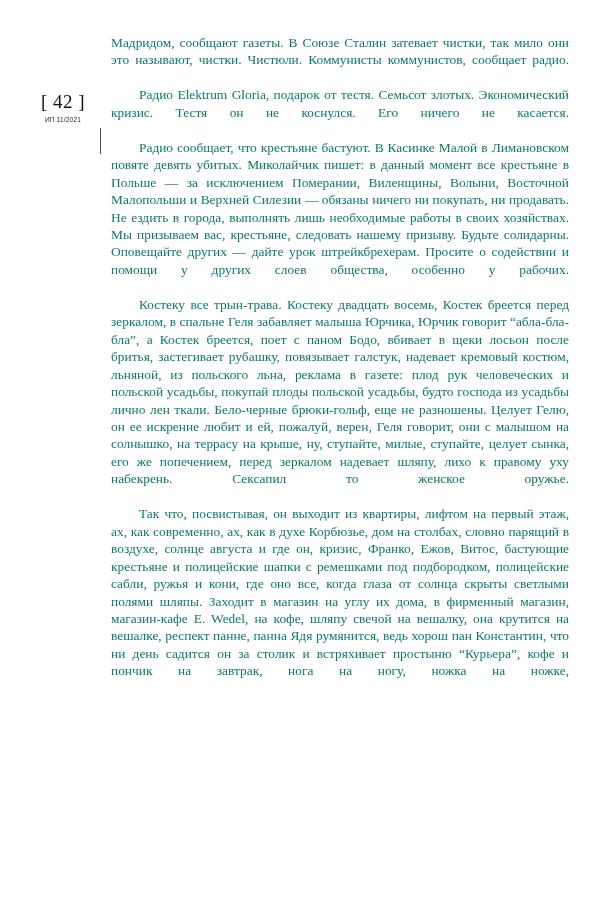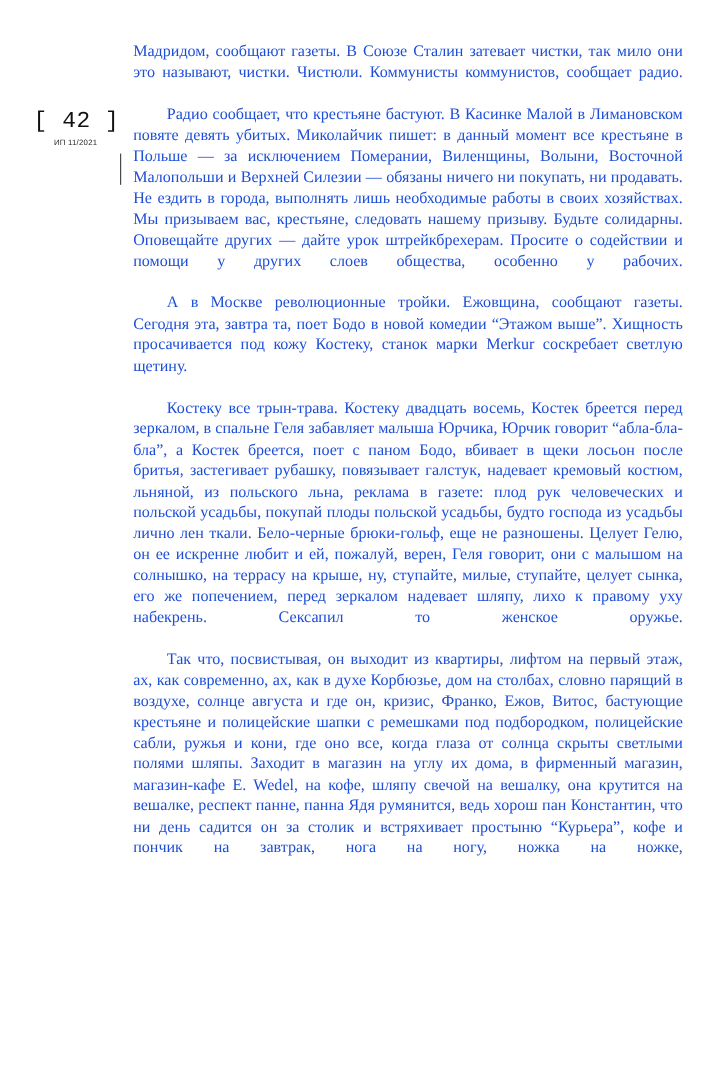--- a/index.html
+++ b/index.html
@@ -25,21 +25,21 @@
   
   .folio-block {
     position: absolute;
     left: 28px;
     top: 92px;
     width: 70px;
     text-align: center;
     line-height: 1;
   }
   .folio-number {
-    font-family: Liberation Mono, monospace;
+    font-family: Liberation Serif, serif;
     font-size: 19px;
     letter-spacing: 0.5px;
     color: #111111;
     white-space: nowrap;
   }
   .folio-bracket {
     font-size: 19px;
     color: #111111;
   }
   .folio-issue {
@@ -65,21 +65,21 @@
     left: 111px;
     top: 34px;
     width: 458px;
   }
   .para {
     margin: 0;
     text-indent: 28px;
     text-align: justify;
     font-size: 13.4px;
     line-height: 17.45px;
-    color: #1d4ed8;
+    color: #0f766e;
     hyphens: manual;
     -webkit-hyphens: manual;
     word-spacing: 0.1px;
   }
   .para.no-indent {
     text-indent: 0;
   }
   
   .para::after {
     content: "";
@@ -97,19 +97,19 @@
       <span class="folio-bracket">[</span>
       <span>42</span>
       <span class="folio-bracket">]</span>
     </div>
     <div class="folio-issue">ИП 11/2021</div>
   </div>
   <div class="folio-rule"></div>
 
   <div class="text-column">
     <p class="para no-indent">Мадридом, сообщают газеты. В Союзе Сталин затевает чистки, так мило они это называют, чистки. Чистюли. Коммунисты коммунистов, сообщает радио.</p>
+    <p class="para">Радио Elektrum Gloria, подарок от тестя. Семьсот злотых. Экономический кризис. Тестя он не коснулся. Его ничего не касается.</p>
     <p class="para">Радио сообщает, что крестьяне бастуют. В Касинке Малой в Лимановском повяте девять убитых. Миколайчик пишет: в данный момент все крестьяне в Польше — за исключением Померании, Виленщины, Волыни, Восточной Малопольши и Верхней Силезии — обязаны ничего ни покупать, ни продавать. Не ездить в города, выполнять лишь необходимые работы в своих хозяйствах. Мы призываем вас, крестьяне, следовать нашему призыву. Будьте солидарны. Оповещайте других — дайте урок штрейкбрехерам. Просите о содействии и помощи у других слоев общества, особенно у рабочих.</p>
-    <p class="para">А в Москве революционные тройки. Ежовщина, сообщают газеты. Сегодня эта, завтра та, поет Бодо в новой комедии “Этажом выше”. Хищность просачивается под кожу Костеку, станок марки Merkur соскребает светлую щетину.</p>
     <p class="para">Костеку все трын-трава. Костеку двадцать восемь, Костек бреется перед зеркалом, в спальне Геля забавляет малыша Юрчика, Юрчик говорит “абла-бла-бла”, а Костек бреется, поет с паном Бодо, вбивает в щеки лосьон после бритья, застегивает рубашку, повязывает галстук, надевает кремовый костюм, льняной, из польского льна, реклама в газете: плод рук человеческих и польской усадьбы, покупай плоды польской усадьбы, будто господа из усадьбы лично лен ткали. Бело-черные брюки-гольф, еще не разношены. Целует Гелю, он ее искренне любит и ей, пожалуй, верен, Геля говорит, они с малышом на солнышко, на террасу на крыше, ну, ступайте, милые, ступайте, целует сынка, его же попечением, перед зеркалом надевает шляпу, лихо к правому уху набекрень. Сексапил то женское оружье.</p>
     <p class="para">Так что, посвистывая, он выходит из квартиры, лифтом на первый этаж, ах, как современно, ах, как в духе Корбюзье, дом на столбах, словно парящий в воздухе, солнце августа и где он, кризис, Франко, Ежов, Витос, бастующие крестьяне и полицейские шапки с ремешками под подбородком, полицейские сабли, ружья и кони, где оно все, когда глаза от солнца скрыты светлыми полями шляпы. Заходит в магазин на углу их дома, в фирменный магазин, магазин-кафе E. Wedel, на кофе, шляпу свечой на вешалку, она крутится на вешалке, респект панне, панна Ядя румянится, ведь хорош пан Константин, что ни день садится он за столик и встряхивает простыню “Курьера”, кофе и пончик на завтрак, нога на ногу, ножка на ножке,</p>
   </div>
 
 </div>
 
 </body></html>

